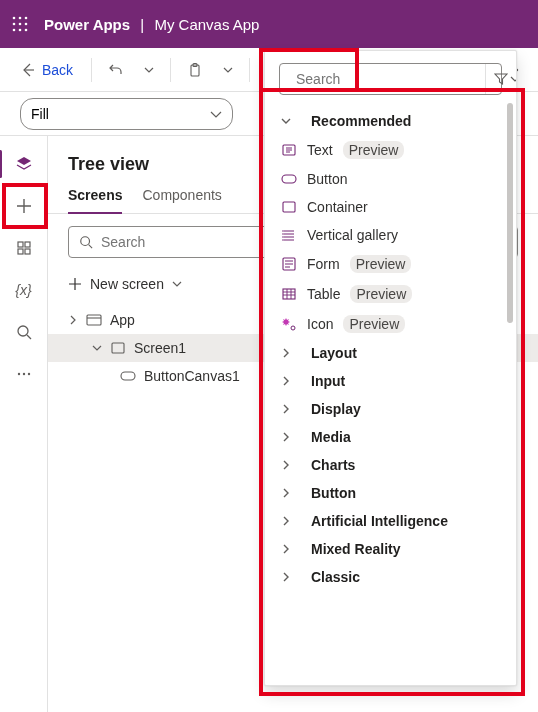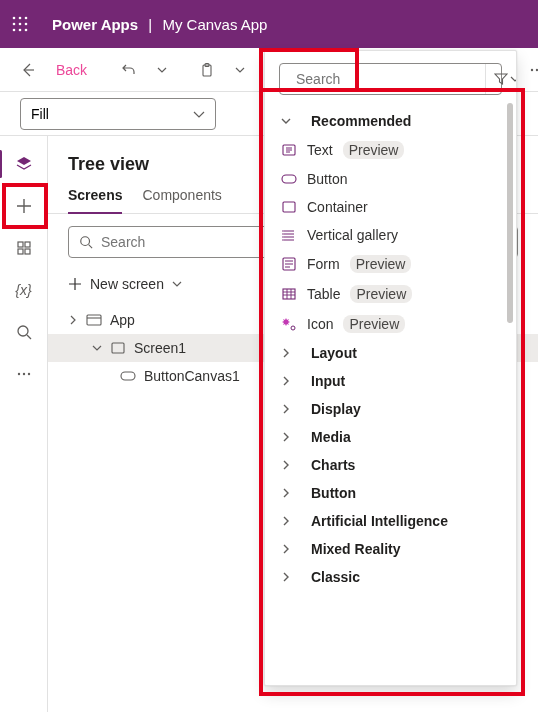--- a/index.html
+++ b/index.html
@@ -1,31 +1,31 @@
 <!DOCTYPE html>
 <html><head>
   <meta charset="utf-8">
   <style>
     * { box-sizing: border-box; margin: 0; padding: 0; font-family: "Segoe UI", -apple-system, sans-serif; }
     body { width: 538px; height: 712px; overflow: hidden; background: #fff; position: relative; }
 
     .header { background: #742774; height: 48px; display: flex; align-items: center; padding: 0 12px; color: #fff; }
     .header .waffle { width: 16px; height: 16px; margin-right: 16px; }
-    .header .title { font-size: 15px; font-weight: 600; margin-left: 8px; }
+    .header .title { font-size: 15px; font-weight: 600; }
     .header .title .sep { margin: 0 6px; font-weight: 400; }
     .header .title .appname { font-weight: 400; }
 
     .toolbar { height: 44px; border-bottom: 1px solid #e1e1e1; display: flex; align-items: center; padding: 0 12px; gap: 8px; }
-    .toolbar .tbtn { display: flex; align-items: center; gap: 20px; padding: 6px 8px; border-radius: 4px; cursor: pointer; font-size: 14px; color: #ec4899; }
+    .toolbar .tbtn { display: flex; align-items: center; gap: 6px; padding: 6px 8px; border-radius: 4px; cursor: pointer; font-size: 14px; color: #1d4ed8; }
     .toolbar .divider { width: 1px; height: 24px; background: #e1e1e1; margin: 0 2px; }
     .toolbar .icon-only { padding: 6px; }
     .toolbar .overflow { margin-left: auto; }
 
     .secondbar { height: 44px; border-bottom: 1px solid #e1e1e1; display: flex; align-items: center; padding: 0 20px; }
-    .fill-dropdown { display: flex; align-items: center; justify-content: space-between; border: 1px solid #8a8886; border-radius: 4px; width: 196px; height: 32px; padding: 0 10px; font-size: 14px; cursor: pointer; }
+    .fill-dropdown { display: flex; align-items: center; justify-content: space-between; border: 1px solid #8a8886; border-radius: 13px; width: 213px; height: 32px; padding: 0 10px; font-size: 14px; cursor: pointer; }
 
     .main { display: flex; height: calc(712px - 48px - 44px - 44px); }
     .leftrail { width: 48px; border-right: 1px solid #e1e1e1; display: flex; flex-direction: column; align-items: center; padding-top: 8px; gap: 2px; }
     .leftrail .railbtn { width: 40px; height: 40px; display: flex; align-items: center; justify-content: center; border-radius: 4px; cursor: pointer; color: #605e5c; position: relative; }
     .leftrail .railbtn.active { color: #742774; }
     .leftrail .railbtn.active::before { content: ""; position: absolute; left: -5px; top: 6px; bottom: 6px; width: 3px; background: #742774; border-radius: 2px; }
 
     .treepanel { flex: 1; padding: 18px 0 0 0; position: relative; overflow: hidden; }
     .treepanel h2 { font-size: 18px; font-weight: 600; padding: 0 20px 12px 20px; color: #201f1e; }
     .tabs { display: flex; gap: 20px; padding: 0 20px; border-bottom: 1px solid #e1e1e1; }

